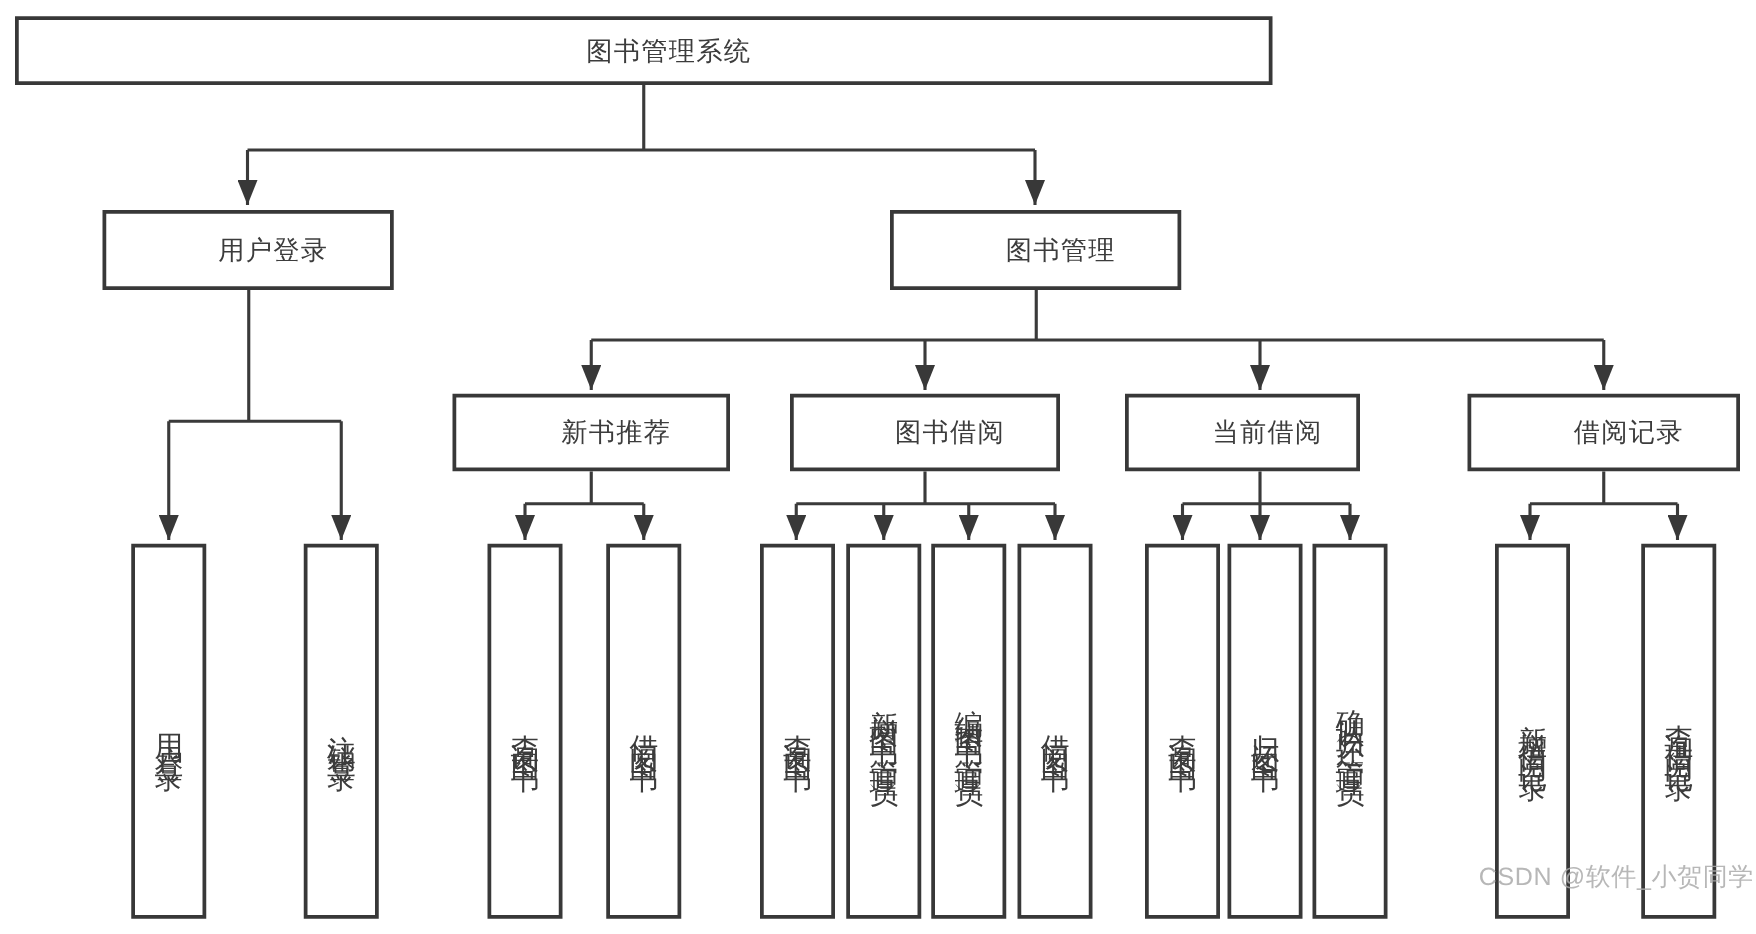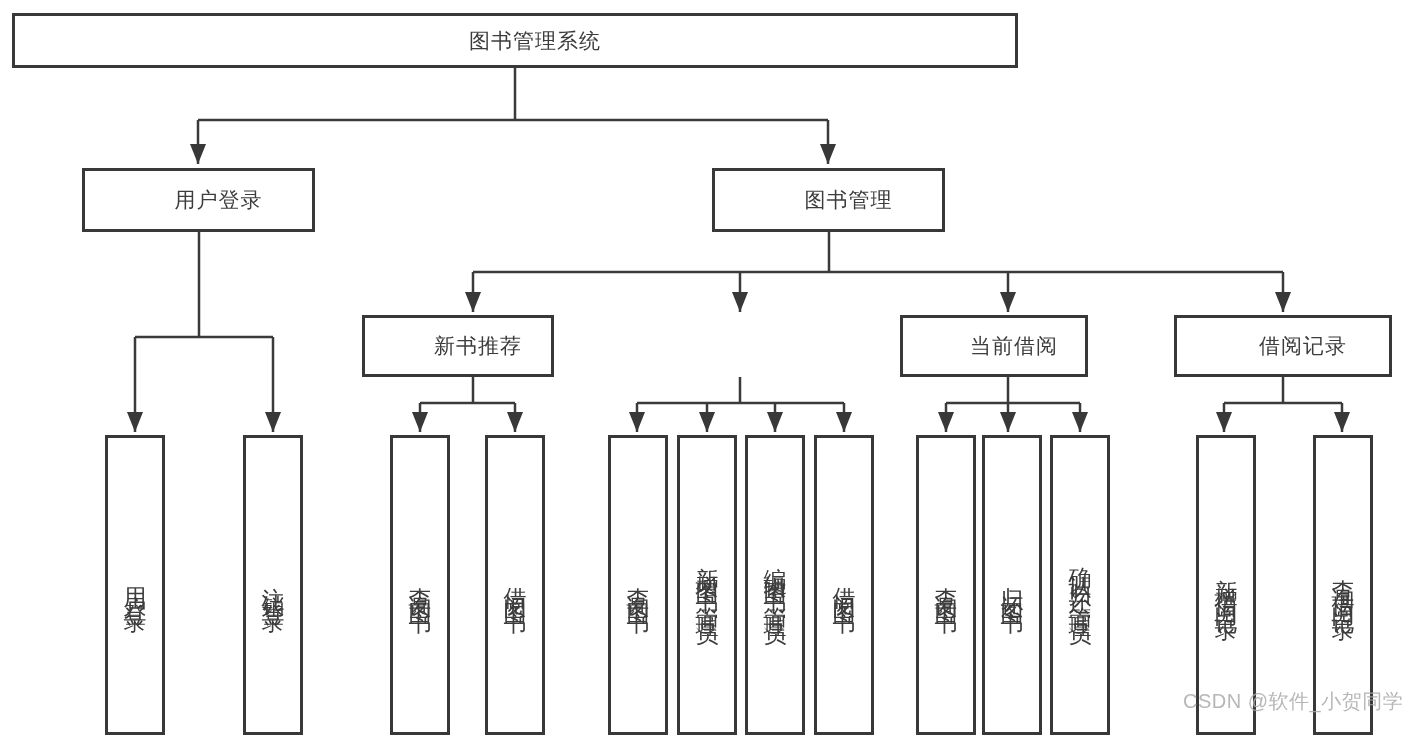--- a/index.html
+++ b/index.html
@@ -120,22 +120,25 @@
     <span>图书管理系统</span>
   </div>
 
   <div class="node h" style="left:82px; top:168px; width:233px; height:64px;">
     <span>用户登录</span>
   </div>
   <div class="node h" style="left:712px; top:168px; width:233px; height:64px;text-align:right;">
     <span>图书管理</span>
   </div>
 
-  <div class="node h" style="left:362px; top:315px; width:192px; height:62px;">
+  <div class="node h" style="left:362px; top:315px; width:222px; height:62px;">
     <span>新书推荐</span>
+  </div>
+  <div class="node h" style="left:632px; top:315px; width:216px; height:62px;">
+    <span>图书借阅</span>
   </div>
   <div class="node h" style="left:900px; top:315px; width:188px; height:62px;">
     <span>当前借阅</span>
   </div>
   <div class="node h" style="left:1174px; top:315px; width:218px; height:62px;">
     <span>借阅记录</span>
   </div>
 
   <div class="node leaf" style="left:105px;">
     <span class="vtext">用户登录</span>

